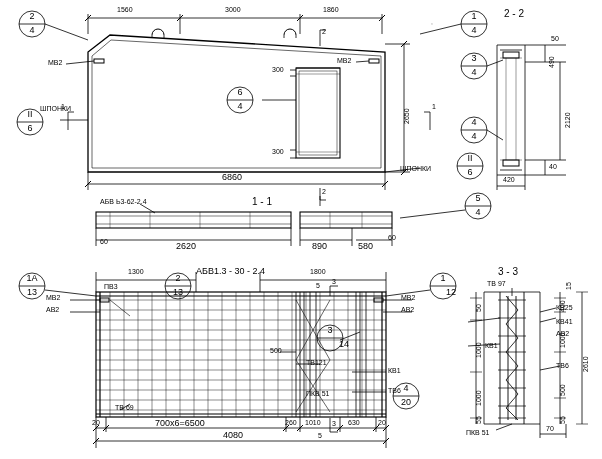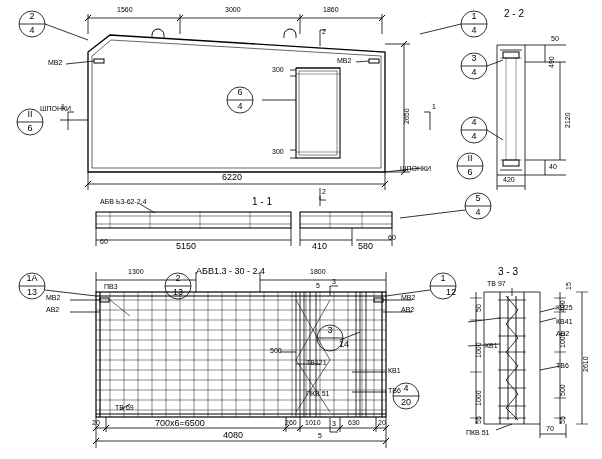--- a/index.html
+++ b/index.html
@@ -362,21 +362,21 @@
 <div class="lbl s7" style="left:225px;top:6px;">3000</div>
 <div class="lbl s7" style="left:323px;top:6px;">1860</div>
 
 <div class="lbl s7 b" style="left:48px;top:59px;">МВ2</div>
 <div class="lbl s7 b" style="left:337px;top:57px;">МВ2</div>
 
 <div class="lbl s7" style="left:272px;top:66px;">300</div>
 <div class="lbl s7" style="left:272px;top:148px;">300</div>
 
 <div class="lbl s7 vert" style="left:403px;top:124px;transform:rotate(-90deg);">2650</div>
-<div class="lbl s9" style="left:222px;top:172px;">6220</div>
+<div class="lbl s9" style="left:222px;top:172px;">6860</div>
 
 <div class="lbl s7 b" style="left:40px;top:105px;">ШПОНКИ</div>
 <div class="lbl s7 b" style="left:400px;top:165px;">ШПОНКИ</div>
 
 <div class="lbl s7" style="left:61px;top:103px;">1</div>
 <div class="lbl s7" style="left:432px;top:103px;">1</div>
 <div class="lbl s7" style="left:322px;top:28px;">2</div>
 <div class="lbl s7" style="left:322px;top:188px;">2</div>
 
 <div class="lbl s9 ctr" style="left:22px;top:11px;width:20px;">2</div>
@@ -402,22 +402,22 @@
 <div class="lbl s7" style="left:503px;top:176px;">420</div>
 
 <div class="lbl s9 ctr" style="left:464px;top:53px;width:20px;">3</div>
 <div class="lbl s9 ctr" style="left:464px;top:67px;width:20px;">4</div>
 <div class="lbl s9 ctr" style="left:464px;top:117px;width:20px;">4</div>
 <div class="lbl s9 ctr" style="left:464px;top:131px;width:20px;">4</div>
 
 <div class="lbl s10 b" style="left:252px;top:196px;">1 - 1</div>
 <div class="lbl s7 b" style="left:100px;top:198px;">АБВ Ь3-62-2.4</div>
 <div class="lbl s7" style="left:100px;top:238px;">60</div>
-<div class="lbl s9" style="left:176px;top:241px;">5150</div>
-<div class="lbl s9" style="left:312px;top:241px;">410</div>
+<div class="lbl s9" style="left:176px;top:241px;">2620</div>
+<div class="lbl s9" style="left:312px;top:241px;">890</div>
 <div class="lbl s9" style="left:358px;top:241px;">580</div>
 <div class="lbl s7" style="left:388px;top:234px;">60</div>
 <div class="lbl s9 ctr" style="left:468px;top:193px;width:20px;">5</div>
 <div class="lbl s9 ctr" style="left:468px;top:207px;width:20px;">4</div>
 
 <div class="lbl s9 b" style="left:196px;top:266px;">АБВ1.3 - 30 - 2.4</div>
 <div class="lbl s7" style="left:128px;top:268px;">1300</div>
 <div class="lbl s7" style="left:310px;top:268px;">1800</div>
 
 <div class="lbl s7 b" style="left:46px;top:294px;">МВ2</div>

